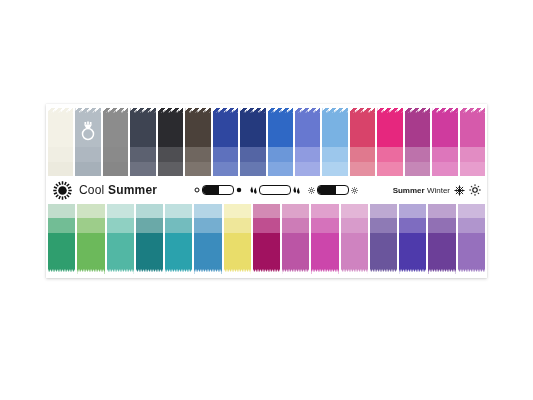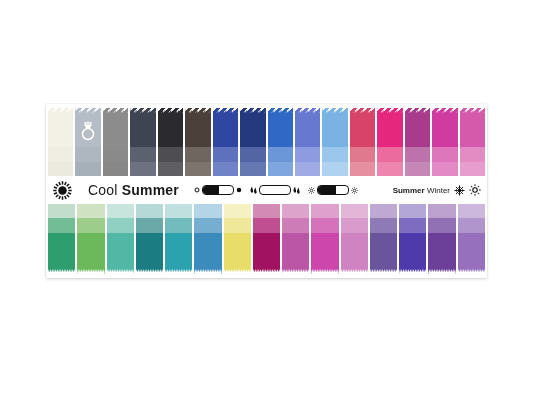--- a/index.html
+++ b/index.html
@@ -94,24 +94,24 @@
     width:441px; height:28px;
     background:#ffffff;
     display:flex;
     align-items:center;
   }
   .band-left{
     display:flex;align-items:center;
     margin-left:7px;
   }
   .season-text{
-    font-size:14px;
+    font-size:12px;
     color:#1a1a1a;
     letter-spacing:0.2px;
-    margin-left:16px;
+    margin-left:7px;
     white-space:nowrap;
   }
   .season-text .bold{ font-weight:bold; }
 
   .band-sliders{
     position:absolute;
     left:148px; top:0;
     height:28px;
     display:flex;
     align-items:center;

